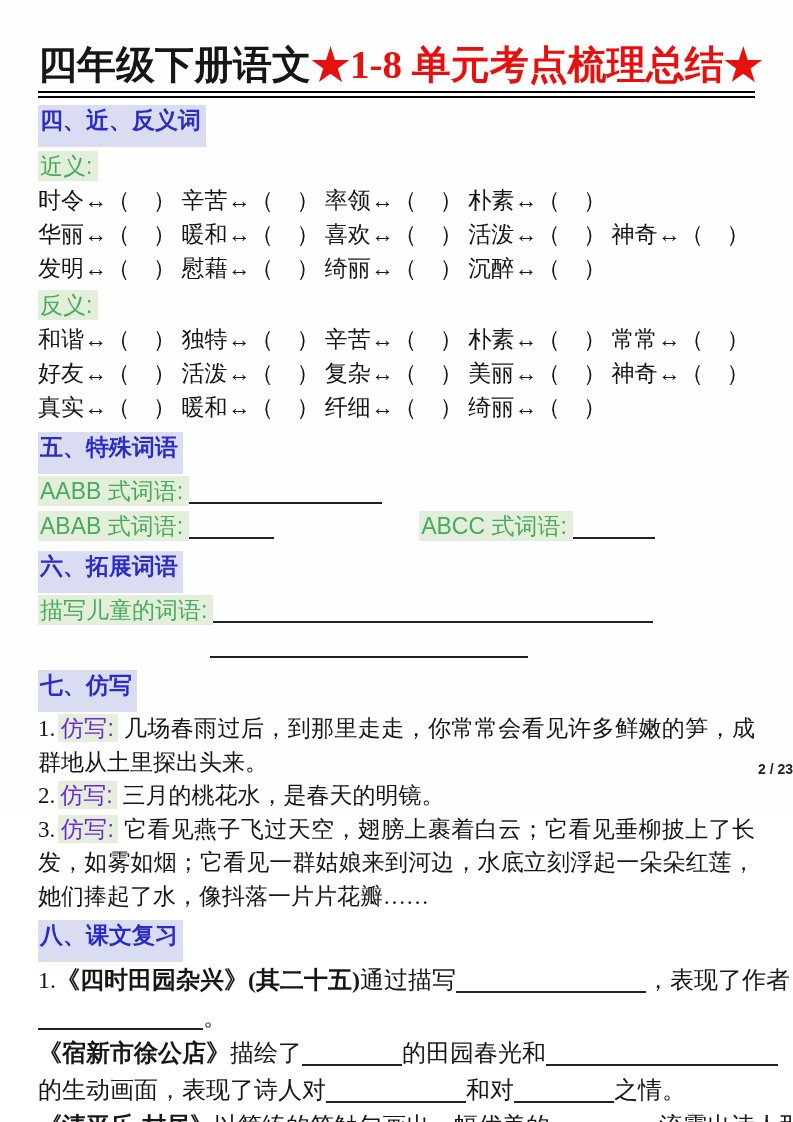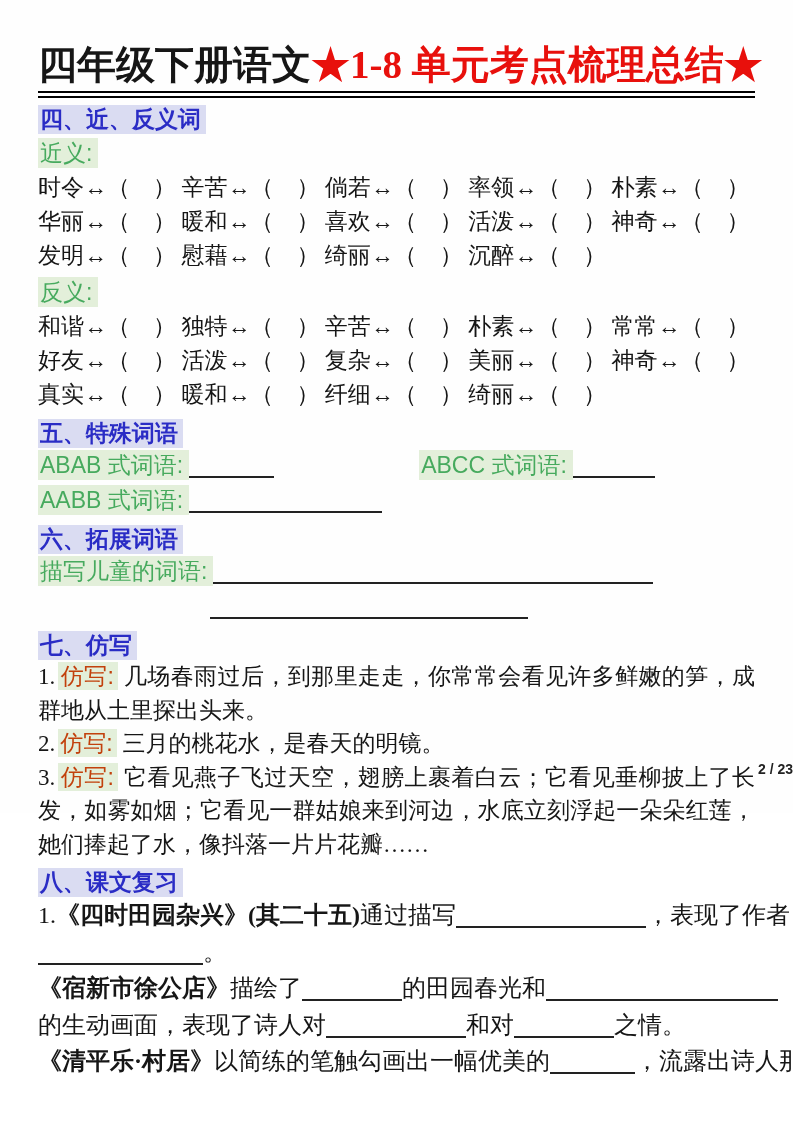--- a/index.html
+++ b/index.html
@@ -8,43 +8,43 @@
   .page{box-sizing:border-box;width:793px;height:813px;position:relative;
         padding:42px 38px 0 38px;background:#fefefe;}
 
   
   .title{font-size:39px;font-weight:700;line-height:46px;margin:0;
          white-space:nowrap;text-align:center;letter-spacing:0px;}
   .title .red{color:#e8100c;}
   .double-rule{height:3px;border-top:2px solid #000;border-bottom:2px solid #000;margin-top:3px;}
 
   
-  .h-blue{display:inline-block;font-family:Liberation Serif, serif;
+  .h-blue{display:inline-block;font-family:Liberation Sans, sans-serif;
           font-size:23px;font-weight:700;color:#2a2cc5;background:#dadcf2;
-          padding:2px 5px 1px 2px;margin:7px 12px 0 0;line-height:26px;}
+          padding:2px 5px 14px 2px;margin:7px 12px 0 0;line-height:26px;}
   .h-green{display:inline-block;font-family:Liberation Sans, sans-serif;
            font-size:23px;font-weight:400;color:#47aa5e;background:#e3efda;
            padding:2px 6px 2px 2px;line-height:26px;}
   .label-row{margin-top:4px;}
 
   
   .word-grid{margin-top:3px;}
   .wrow{display:grid;grid-template-columns:repeat(5,1fr);font-size:23px;line-height:34px;}
   .wcell{white-space:nowrap;}
 
   
   .blank{display:inline-block;border-bottom:2px solid #222;height:20px;vertical-align:-5px;}
 
   .line{font-size:23px;line-height:35px;white-space:nowrap;}
   .abcc-gap{margin-left:145px;}
   .blank2-row{margin-left:172px;}
 
   
   .mimic{font-size:23px;line-height:33.5px;text-align:justify;margin:0;}
-  .mimic .tag{color:#c2410c;background:#e3efda;padding:1px 4px 1px 2px;
+  .mimic .tag{color:#6d28d9;background:#e3efda;padding:1px 4px 1px 2px;
               font-family:"Liberation Sans","DejaVu Sans",sans-serif;}
   .mimic .num{padding-right:3px;}
 
   
   .rline{font-size:24px;line-height:36.5px;white-space:nowrap;}
   .rline .b{font-weight:700;}
 
   .footer{position:absolute;left:0;right:0;bottom:36px;text-align:right;
           font-family:"Liberation Sans","DejaVu Sans",sans-serif;
           font-size:14px;font-weight:700;color:#222;}
@@ -57,21 +57,20 @@
   <h1 class="title"><span>四年级下册语文</span><span class="red">★1-8 单元考点梳理总结★</span></h1>
   <div class="double-rule"></div>
 
   <div>
     <div><span class="h-blue">四、近、反义词</span></div>
     <div class="label-row"><span class="h-green">近义:</span></div>
     <div class="word-grid">
         <div class="wrow">
           <span class="wcell">时令↔（　）</span>
           <span class="wcell">辛苦↔（　）</span>
-          <span class="wcell">倘若↔（　）</span>
           <span class="wcell">率领↔（　）</span>
           <span class="wcell">朴素↔（　）</span>
         </div>
         <div class="wrow">
           <span class="wcell">华丽↔（　）</span>
           <span class="wcell">暖和↔（　）</span>
           <span class="wcell">喜欢↔（　）</span>
           <span class="wcell">活泼↔（　）</span>
           <span class="wcell">神奇↔（　）</span>
         </div>
@@ -102,22 +101,22 @@
           <span class="wcell">真实↔（　）</span>
           <span class="wcell">暖和↔（　）</span>
           <span class="wcell">纤细↔（　）</span>
           <span class="wcell">绮丽↔（　）</span>
         </div>
       </div>
   </div>
 
   <div>
     <div><span class="h-blue">五、特殊词语</span></div>
+    <div class="line"><span class="h-green">AABB 式词语:</span><span class="blank" style="width: 193px;"></span></div>
     <div class="line"><span class="h-green">ABAB 式词语:</span><span class="blank" style="width: 85px;"></span><span class="h-green abcc-gap">ABCC 式词语:</span><span class="blank" style="width: 82px;"></span></div>
-    <div class="line"><span class="h-green">AABB 式词语:</span><span class="blank" style="width: 193px;"></span></div>
   </div>
 
   <div>
     <div><span class="h-blue">六、拓展词语</span></div>
     <div class="line"><span class="h-green">描写儿童的词语:</span><span class="blank" style="width: 440px;"></span></div>
     <div class="line blank2-row"><span class="blank" style="width: 318px;"></span></div>
   </div>
 
   <div>
     <div><span class="h-blue">七、仿写</span></div>

